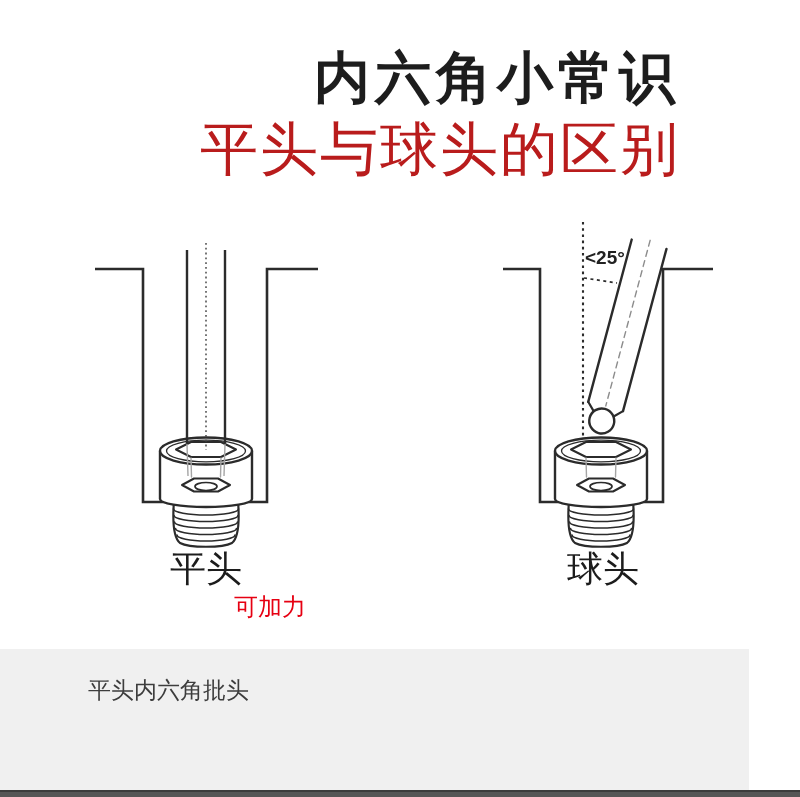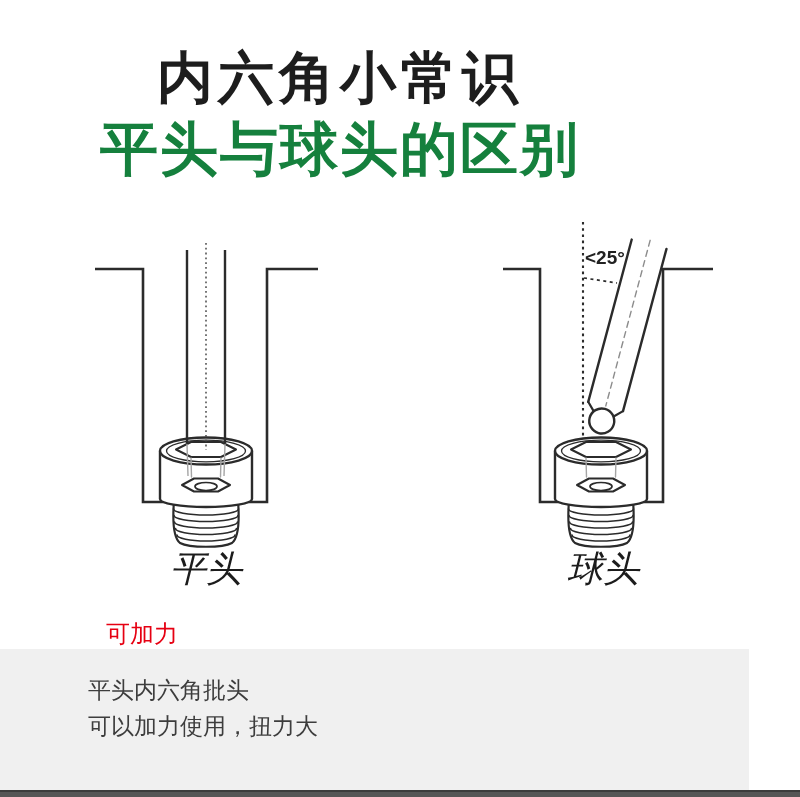--- a/index.html
+++ b/index.html
@@ -5,40 +5,40 @@
   html,body{margin:0;padding:0;background:#ffffff;}
   .page{
     position:relative;
     width:800px;height:797px;
     overflow:hidden;
     background:#ffffff;
     font-family:"Liberation Sans","DejaVu Sans",sans-serif;
     color:#1c1c1c;
   }
   
-  .title-block{position:absolute;top:46px;left:0;width:680px;text-align:center;}
+  .title-block{position:absolute;top:46px;left:0;width:680px;text-align:right;}
   .title-line1{
     font-size:56px;font-weight:900;letter-spacing:5px;
     color:#1d1d1d;line-height:64px;
   }
   .title-line2{
-    font-size:58px;font-weight:700;letter-spacing:2px;
-    color:#15803d;line-height:66px;margin-top:6px;
+    font-size:58px;font-weight:400;letter-spacing:2px;
+    color:#b91c1c;line-height:66px;margin-top:6px;
   }
   
   .diagram-svg{position:absolute;top:210px;left:0;}
   
   .head-label{
     position:absolute;top:549px;width:200px;text-align:center;
-    font-size:36px;font-weight:500;color:#1c1c1c;line-height:40px;font-style:italic;
+    font-size:36px;font-weight:500;color:#1c1c1c;line-height:40px;
   }
   .head-label.flat{left:106px;}
   .head-label.ball{left:503px;}
   .head-note{
-    position:absolute;top:620px;width:200px;text-align:left;
+    position:absolute;top:593px;width:200px;text-align:right;
     font-size:24px;font-weight:400;color:#e60012;line-height:28px;
   }
   .head-note.flat{left:106px;}
   .head-note.ball{left:503px;}
   
   .info-panel{
     position:absolute;top:649px;left:0;width:749px;height:148px;
     background:#f0f0f0;
   }
   .desc-col{
@@ -126,21 +126,20 @@
     </g>
   </svg>
 
   <div class="head-label flat">平头</div>
   <div class="head-label ball">球头</div>
   <div class="head-note flat">可加力</div>
 
   <div class="info-panel">
     <div class="desc-col flat">
       <div>平头内六角批头</div>
-      <div>可以加力使用，扭力大</div>
     </div>
     <div class="desc-col ball">
     </div>
   </div>
 
   <div class="bottom-bar"></div>
 
 </div>
 
 </body></html>

